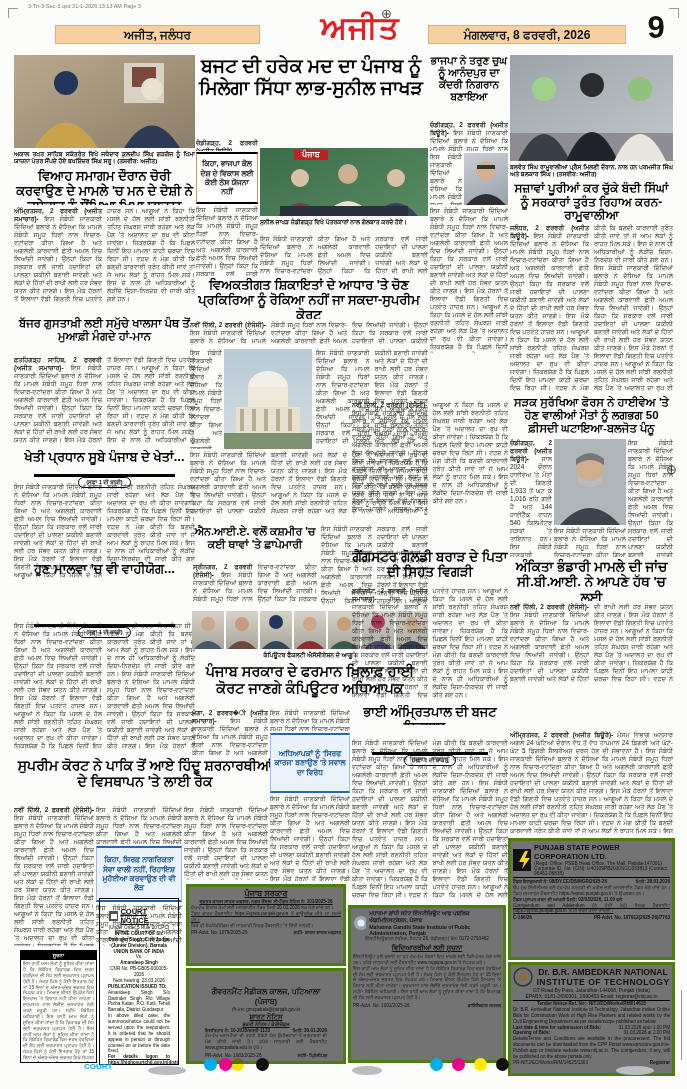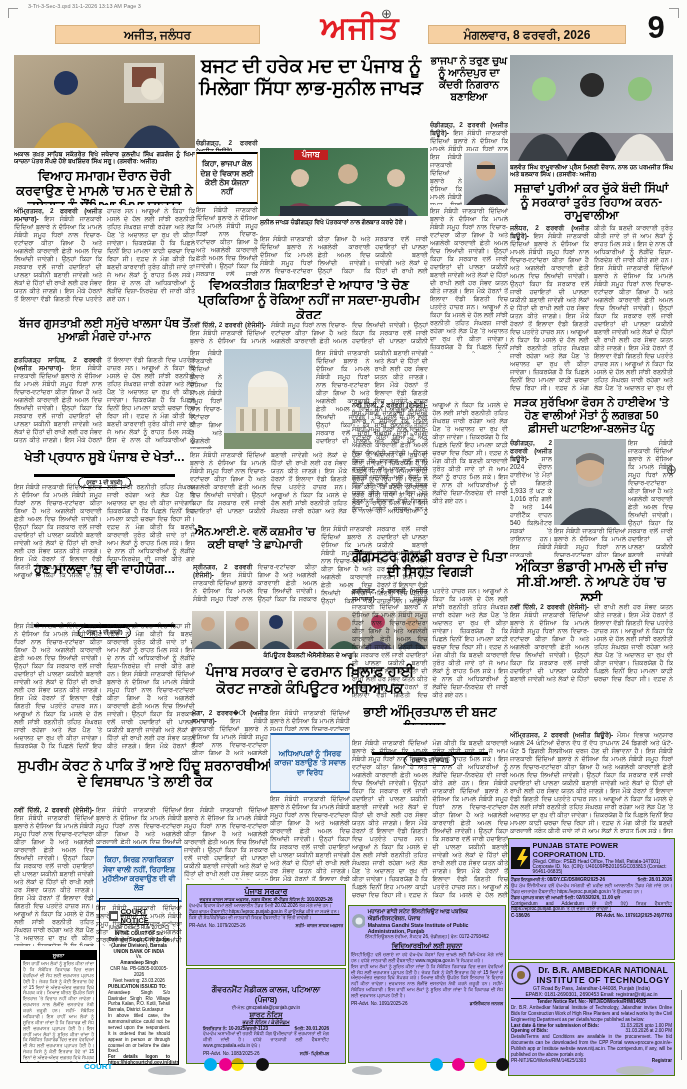--- a/index.html
+++ b/index.html
@@ -15,21 +15,21 @@
   .bar{background:#f6d0a2;display:flex;align-items:center;justify-content:center;
        font-size:12px;font-weight:700;border:1px solid #d8b17e}
   .qt{border-top:2px solid #000;border-bottom:2px solid #000;display:flex;align-items:center;
       justify-content:center;text-align:center;font-weight:700;padding:2px;font-size:7.6px;
       line-height:1.25;background:#fff}
   .qt.blue{color:#14508f;border-color:#2a66ad;background:#eaf2fb;border-left:1px solid #9dbede;border-right:1px solid #9dbede}
   .ctag{height:11px;position:relative;text-align:center}
   .ctag .rule{position:absolute;left:0;right:0;top:4px;height:3px;background:#000}
   .ctag .pill{position:relative;display:inline-block;background:#fff;border:1px solid #000;
       border-radius:7px;padding:0 7px;font-size:5.6px;font-weight:700;line-height:9px}
-  .adbox{border:1px solid #4d7c0f;background:#c4b5fd;overflow:hidden}
+  .adbox{border:3px solid #4d7c0f;background:#737373;overflow:hidden}
   .t45{font-size:4.6px;line-height:1.28}
   .t5{font-size:5.2px;line-height:1.28}
   .ctr{text-align:center}
   .jst{text-align:justify}
   .bld{font-weight:700}
   .un{text-decoration:underline}
   .dot{position:absolute;width:13px;height:13px;border-radius:50%}
   .oval{position:absolute;background:#b9bdc1;border-radius:50%}
   .strip{display:flex;gap:2px}
   .strip .face{flex:1;background:linear-gradient(#d7d2c8,#a9a69c);position:relative;overflow:hidden}

